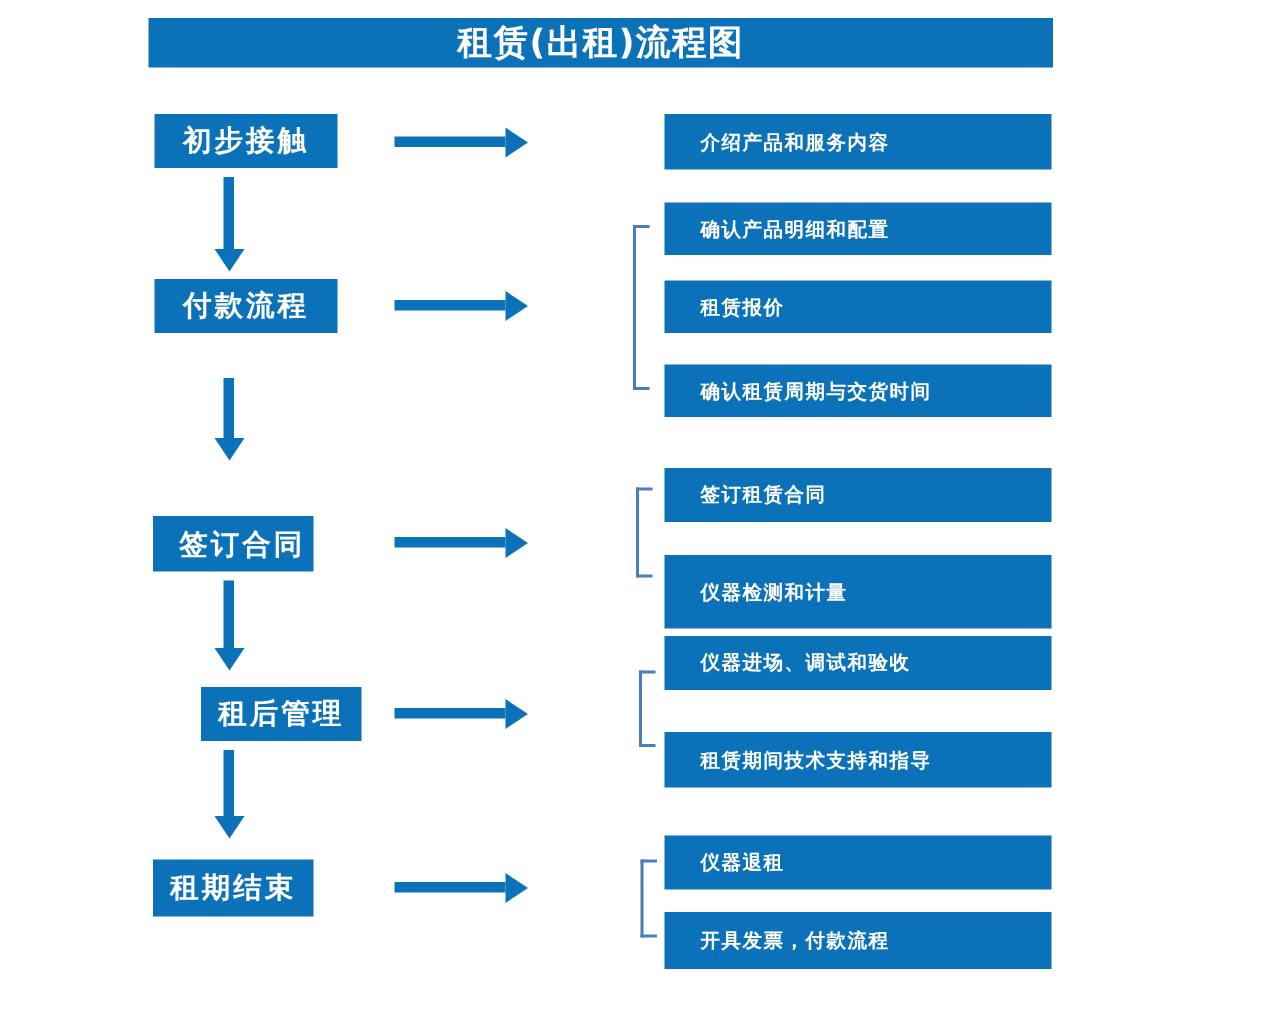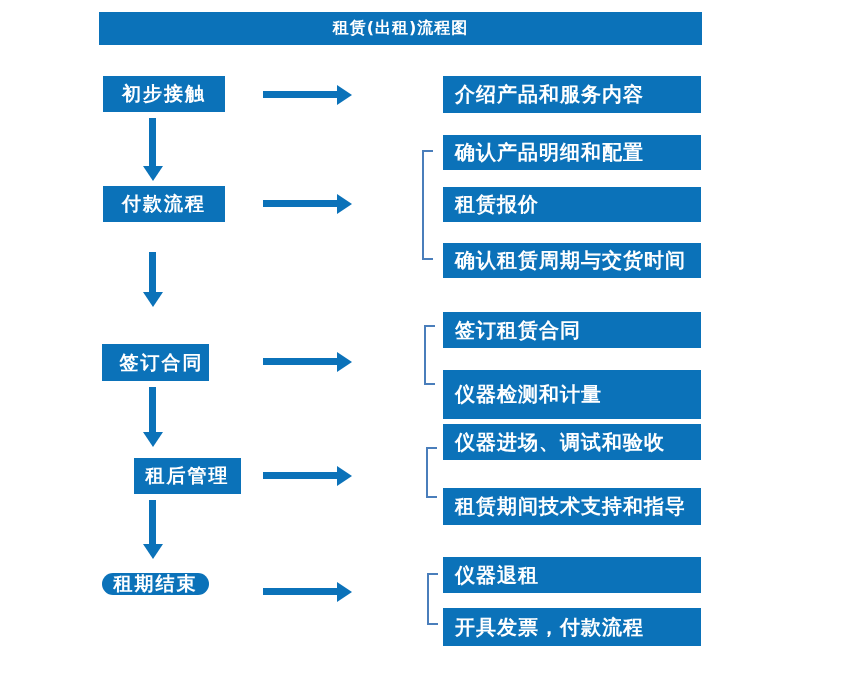--- a/index.html
+++ b/index.html
@@ -12,34 +12,34 @@
   body{
     font-family:"DejaVu Sans","Liberation Sans",sans-serif;
     width:844px;height:688px;position:relative;overflow:hidden;
   }
   .stage{position:absolute;left:0;top:0;width:844px;height:688px;background:#ffffff;}
 
   .title-bar{
     position:absolute;left:99px;top:12px;width:603px;height:33px;
     background:var(--primary);color:var(--boxtext);
     display:flex;align-items:center;justify-content:center;
-    font-size:16px;font-weight:bold;letter-spacing:1px;
+    font-size:23px;font-weight:bold;letter-spacing:1px;
   }
 
   .step-box{
     position:absolute;background:var(--primary);color:var(--boxtext);
     display:flex;align-items:center;justify-content:center;
     font-size:19px;font-weight:bold;letter-spacing:2px;
   }
 
   .detail-box{
     position:absolute;left:443px;width:258px;
     background:var(--primary);color:var(--boxtext);
     display:flex;align-items:center;justify-content:flex-start;
-    padding-left:12px;font-size:20px;font-weight:bold;letter-spacing:1px;
+    padding-left:24px;font-size:13px;font-weight:bold;letter-spacing:1px;
     white-space:nowrap;
   }
 
   .h-arrow{position:absolute;height:7px;background:var(--primary);}
   .h-arrow::after{
     content:'';position:absolute;left:100%;top:50%;transform:translateY(-50%);
     border:10px solid transparent;border-right:0;border-left:15px solid var(--primary);
   }
 
   .v-arrow{position:absolute;width:7px;background:var(--primary);}
@@ -59,21 +59,21 @@
 <body>
 
 <div class="stage">
 
   <div class="title-bar">租赁(出租)流程图</div>
 
   <div class="step-box" style="left:103px;top:76px;width:122px;height:36px;">初步接触</div>
   <div class="step-box" style="left:103px;top:186px;width:122px;height:36px;">付款流程</div>
   <div class="step-box" style="left:102px;top:344px;width:107px;height:37px;padding-left:12px;">签订合同</div>
   <div class="step-box" style="left:102px;top:458px;width:107px;height:36px;margin-left:32px;">租后管理</div>
-  <div class="step-box" style="left:102px;top:573px;width:107px;height:22px;border-radius:12px;">租期结束</div>
+  <div class="step-box" style="left:102px;top:573px;width:107px;height:38px;">租期结束</div>
 
   <div class="v-arrow" style="left:149px;top:118px;height:48px;"></div>
   <div class="v-arrow" style="left:149px;top:252px;height:40px;"></div>
   <div class="v-arrow" style="left:149px;top:387px;height:45px;"></div>
   <div class="v-arrow" style="left:149px;top:500px;height:44px;"></div>
 
   <div class="h-arrow" style="left:263px;top:91px;width:74px;"></div>
   <div class="h-arrow" style="left:263px;top:200px;width:74px;"></div>
   <div class="h-arrow" style="left:263px;top:358px;width:74px;"></div>
   <div class="h-arrow" style="left:263px;top:472px;width:74px;"></div>

